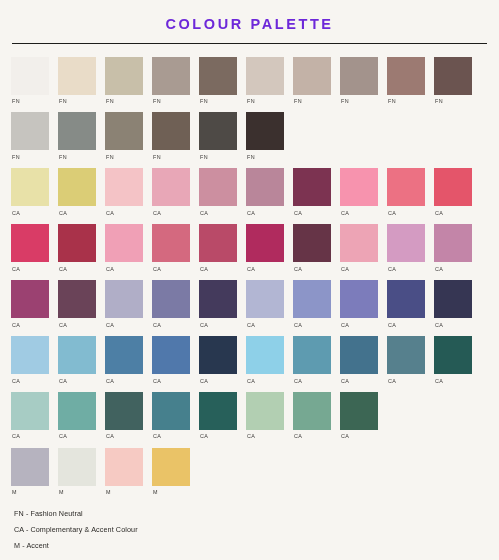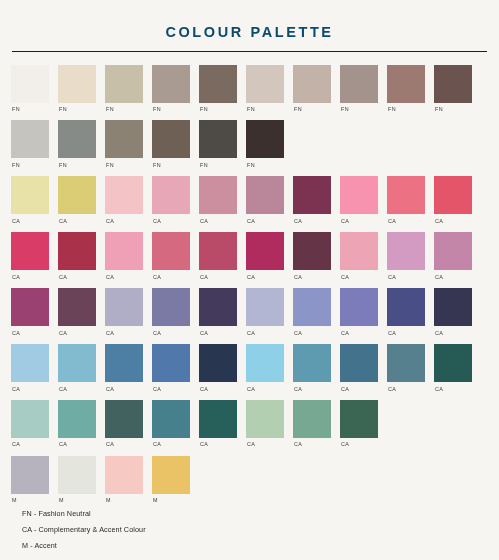--- a/index.html
+++ b/index.html
@@ -21,24 +21,24 @@
     background: #f7f5f1;
   }
   .header {
     padding-top: 17px;
     text-align: center;
   }
   .title {
     font-size: 14.5px;
     font-weight: bold;
     letter-spacing: 2.6px;
-    color: #0c4a6e;
+    color: #6d28d9;
     text-transform: uppercase;
     line-height: 1;
-    margin: 8px;
+    margin: 0;
   }
   .title-rule {
     margin: 11px 12px 0 12px;
     height: 1px;
     background: #1d1d1b;
   }
   .grid {
     margin: 13px 0 0 0;
     padding: 0 11px;
   }
@@ -61,21 +61,21 @@
   .chip-label {
     font-size: 5.4px;
     letter-spacing: 0.35px;
     color: #3c3a38;
     margin-top: 4.5px;
     line-height: 1;
     padding-left: 1px;
   }
   .legend {
     position: absolute;
-    left: 22px;
+    left: 14px;
     bottom: 11px;
   }
   .legend-line {
     font-size: 7.2px;
     color: #2b2926;
     line-height: 1;
     margin-bottom: 8.5px;
     letter-spacing: 0.1px;
   }
   .legend-line:last-child {

